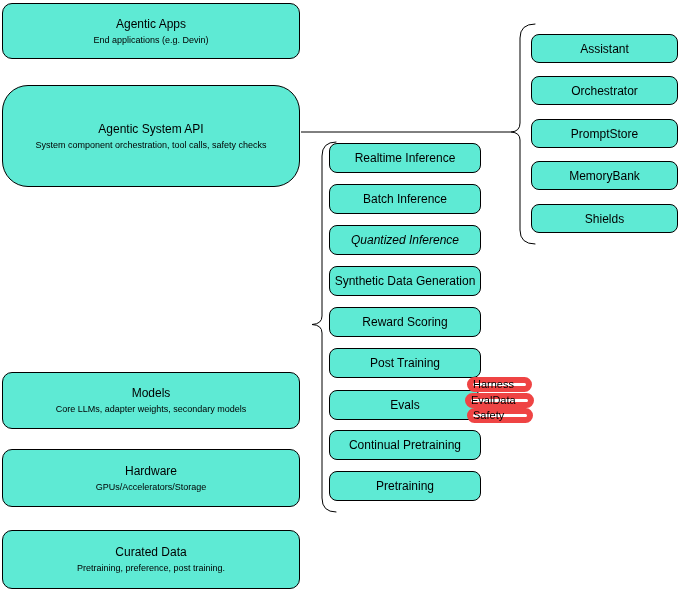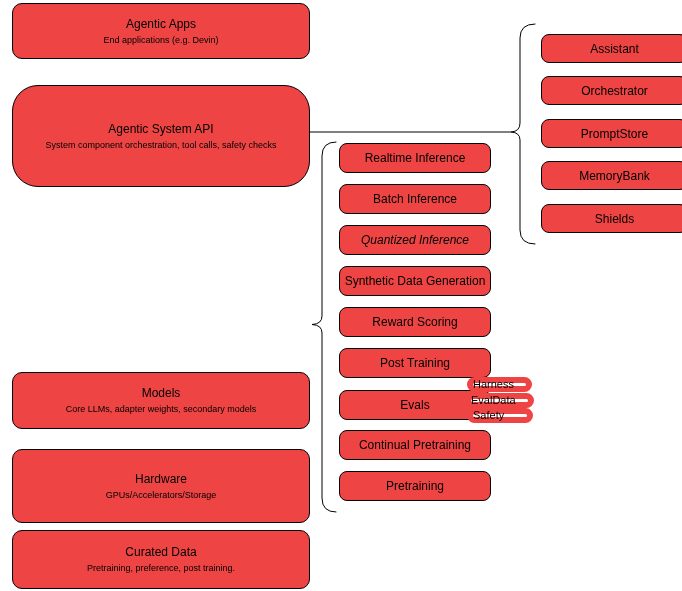--- a/index.html
+++ b/index.html
@@ -18,29 +18,28 @@
   }
   #wires {
     position: absolute;
     left: 0; top: 0;
     width: 682px; height: 591px;
     z-index: 1;
   }
   .box {
     position: absolute;
     box-sizing: border-box;
-    background: #ef4444;
+    background: #5eead4;
     border: 1px solid #000000;
     display: flex;
     flex-direction: column;
     align-items: center;
     justify-content: center;
     text-align: center;
     z-index: 2;
-    margin-left: 10px;
   }
   .stack-box { left: 2px; width: 298px; border-radius: 10px; }
   .stack-box.big { border-radius: 26px; }
   .box-title { font-size: 12px; line-height: 16px; white-space: nowrap; }
   .box-subtitle { font-size: 9px; line-height: 13px; margin-top: 2px; white-space: nowrap; }
   .mid-box {
     left: 329px; width: 152px; height: 30px;
     border-radius: 8px; font-size: 12px; white-space: nowrap;
   }
   .right-box {
@@ -83,21 +82,21 @@
     <div class="box-title">Agentic System API</div>
     <div class="box-subtitle">System component orchestration, tool calls, safety checks</div>
   </div>
 
 
   <div class="box stack-box" style="top:372px; height:57px;">
     <div class="box-title">Models</div>
     <div class="box-subtitle">Core LLMs, adapter weights, secondary models</div>
   </div>
 
-  <div class="box stack-box" style="top:449px; height:74px;">
+  <div class="box stack-box" style="top:449px; height:58px;">
     <div class="box-title">Hardware</div>
     <div class="box-subtitle">GPUs/Accelerators/Storage</div>
   </div>
 
   <div class="box stack-box" style="top:530px; height:59px;">
     <div class="box-title">Curated Data</div>
     <div class="box-subtitle">Pretraining, preference, post training.</div>
   </div>
 
   <div class="box mid-box" style="top:143px;">

